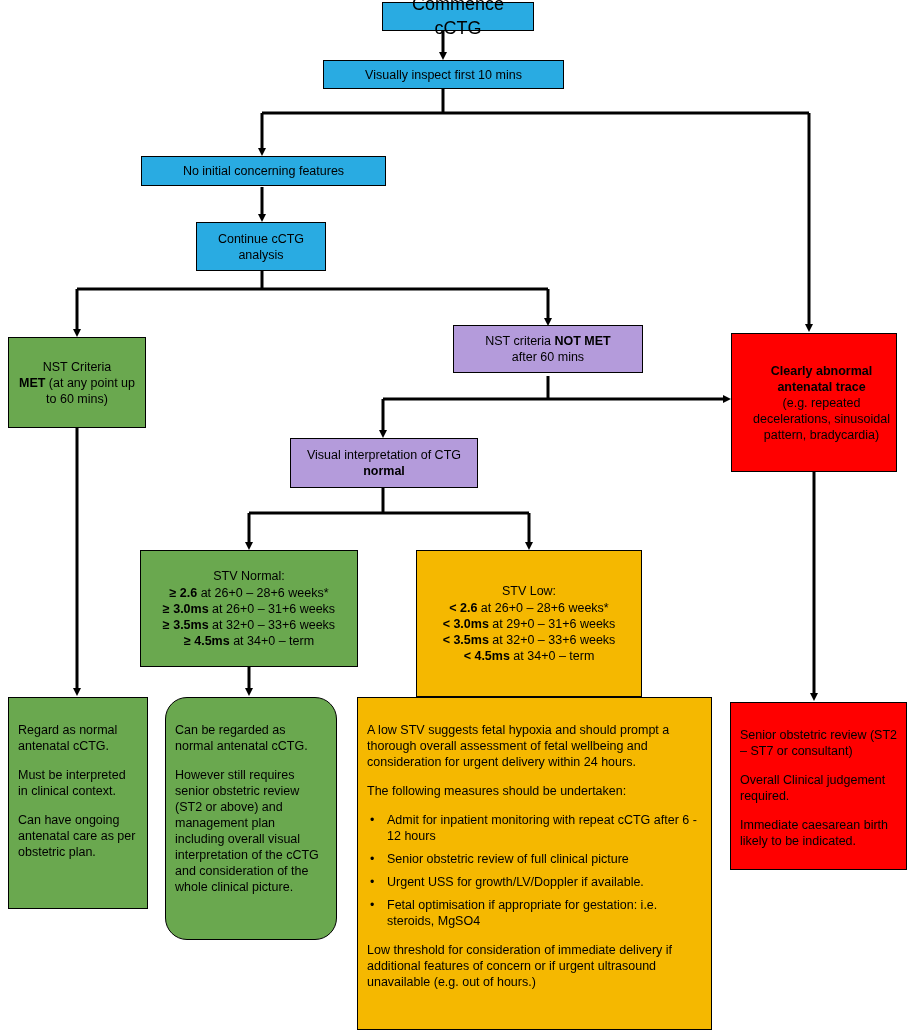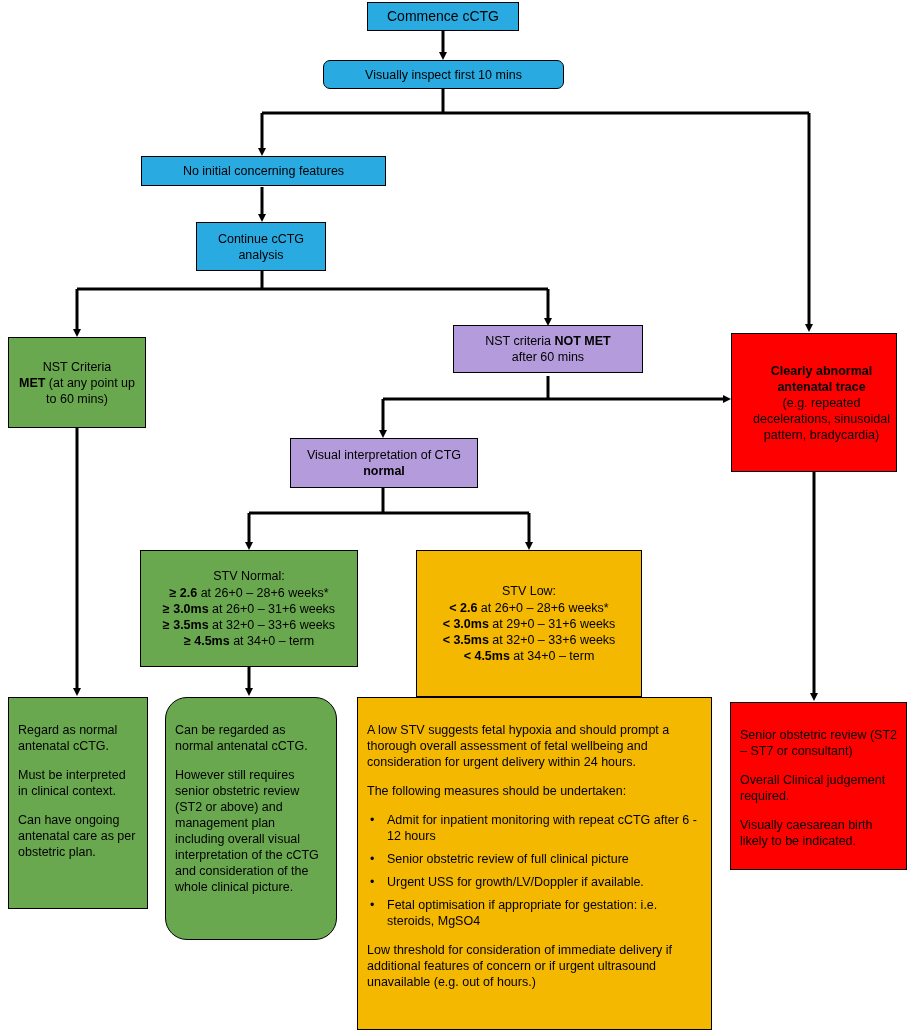--- a/index.html
+++ b/index.html
@@ -116,25 +116,25 @@
       <line x1="529" y1="513" x2="529" y2="546" marker-end="url(#arrow)"></line>
 
       <line x1="249" y1="667" x2="249" y2="692" marker-end="url(#arrow)"></line>
 
       <line x1="529" y1="667" x2="529" y2="692" marker-end="url(#arrow)"></line>
 
       <line x1="814" y1="472" x2="814" y2="697" marker-end="url(#arrow)"></line>
     </g>
   </svg>
 
-  <div class="node blue" style="left:367px; top:2px; width:152px; height:29px; font-size:14px;">
+  <div class="node blue" style="left:382px; top:2px; width:152px; height:29px; font-size:18px;">
     <div class="inner">Commence cCTG</div>
   </div>
 
-  <div class="node blue" style="left:323px; top:60px; width:241px; height:29px; font-size:12.5px;border-radius:7px;">
+  <div class="node blue" style="left:323px; top:60px; width:241px; height:29px; font-size:12.5px;">
     <div class="inner">Visually inspect first 10 mins</div>
   </div>
 
   <div class="node blue" style="left:141px; top:156px; width:245px; height:30px; font-size:12.5px;">
     <div class="inner">No initial concerning features</div>
   </div>
 
   <div class="node blue" style="left:196px; top:222px; width:130px; height:49px; font-size:12.5px;">
     <div class="inner">Continue cCTG analysis</div>
   </div>
@@ -214,17 +214,17 @@
         <li>Fetal optimisation if appropriate for gestation: i.e. steroids, MgSO4</li>
       </ul>
       <p class="para" style="margin-top:13px;">Low threshold for consideration of immediate delivery if additional features of concern or if urgent ultrasound unavailable (e.g. out of hours.)</p>
     </div>
   </div>
 
   <div class="node red left-align" style="left:730px; top:702px; width:177px; height:168px; font-size:12.5px;">
     <div class="inner">
       <p class="para">Senior obstetric review (ST2 – ST7 or consultant)</p>
       <p class="para">Overall Clinical judgement required.</p>
-      <p class="para">Visually caesarean birth likely to be indicated.</p>
+      <p class="para">Immediate caesarean birth likely to be indicated.</p>
     </div>
   </div>
 
 </div>
 
 </body></html>

